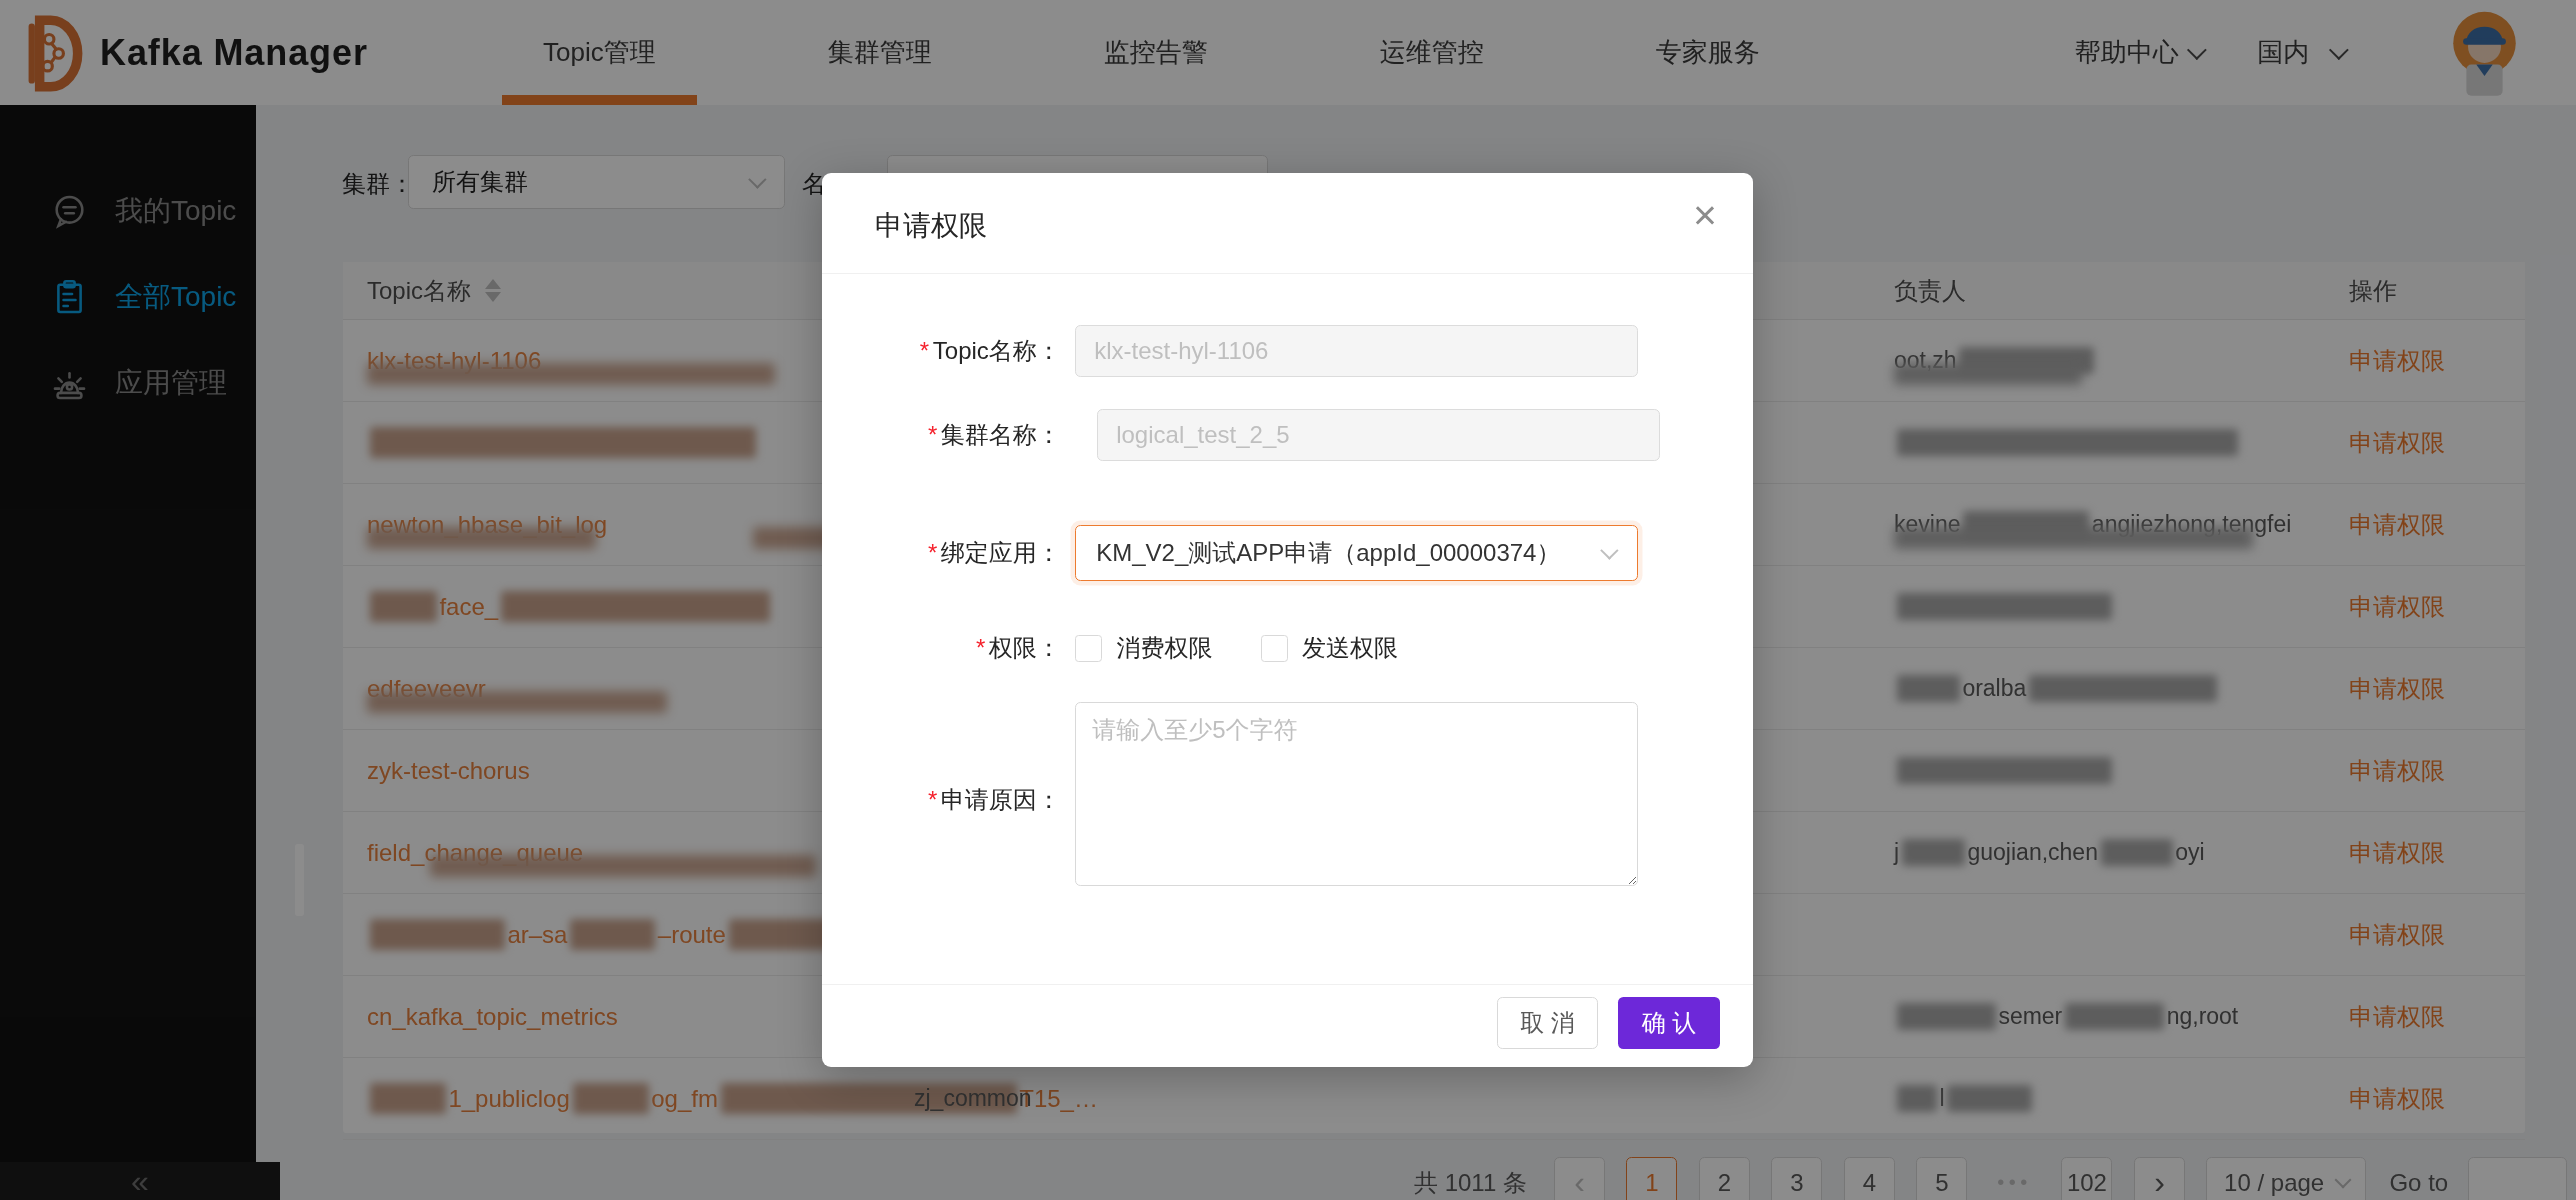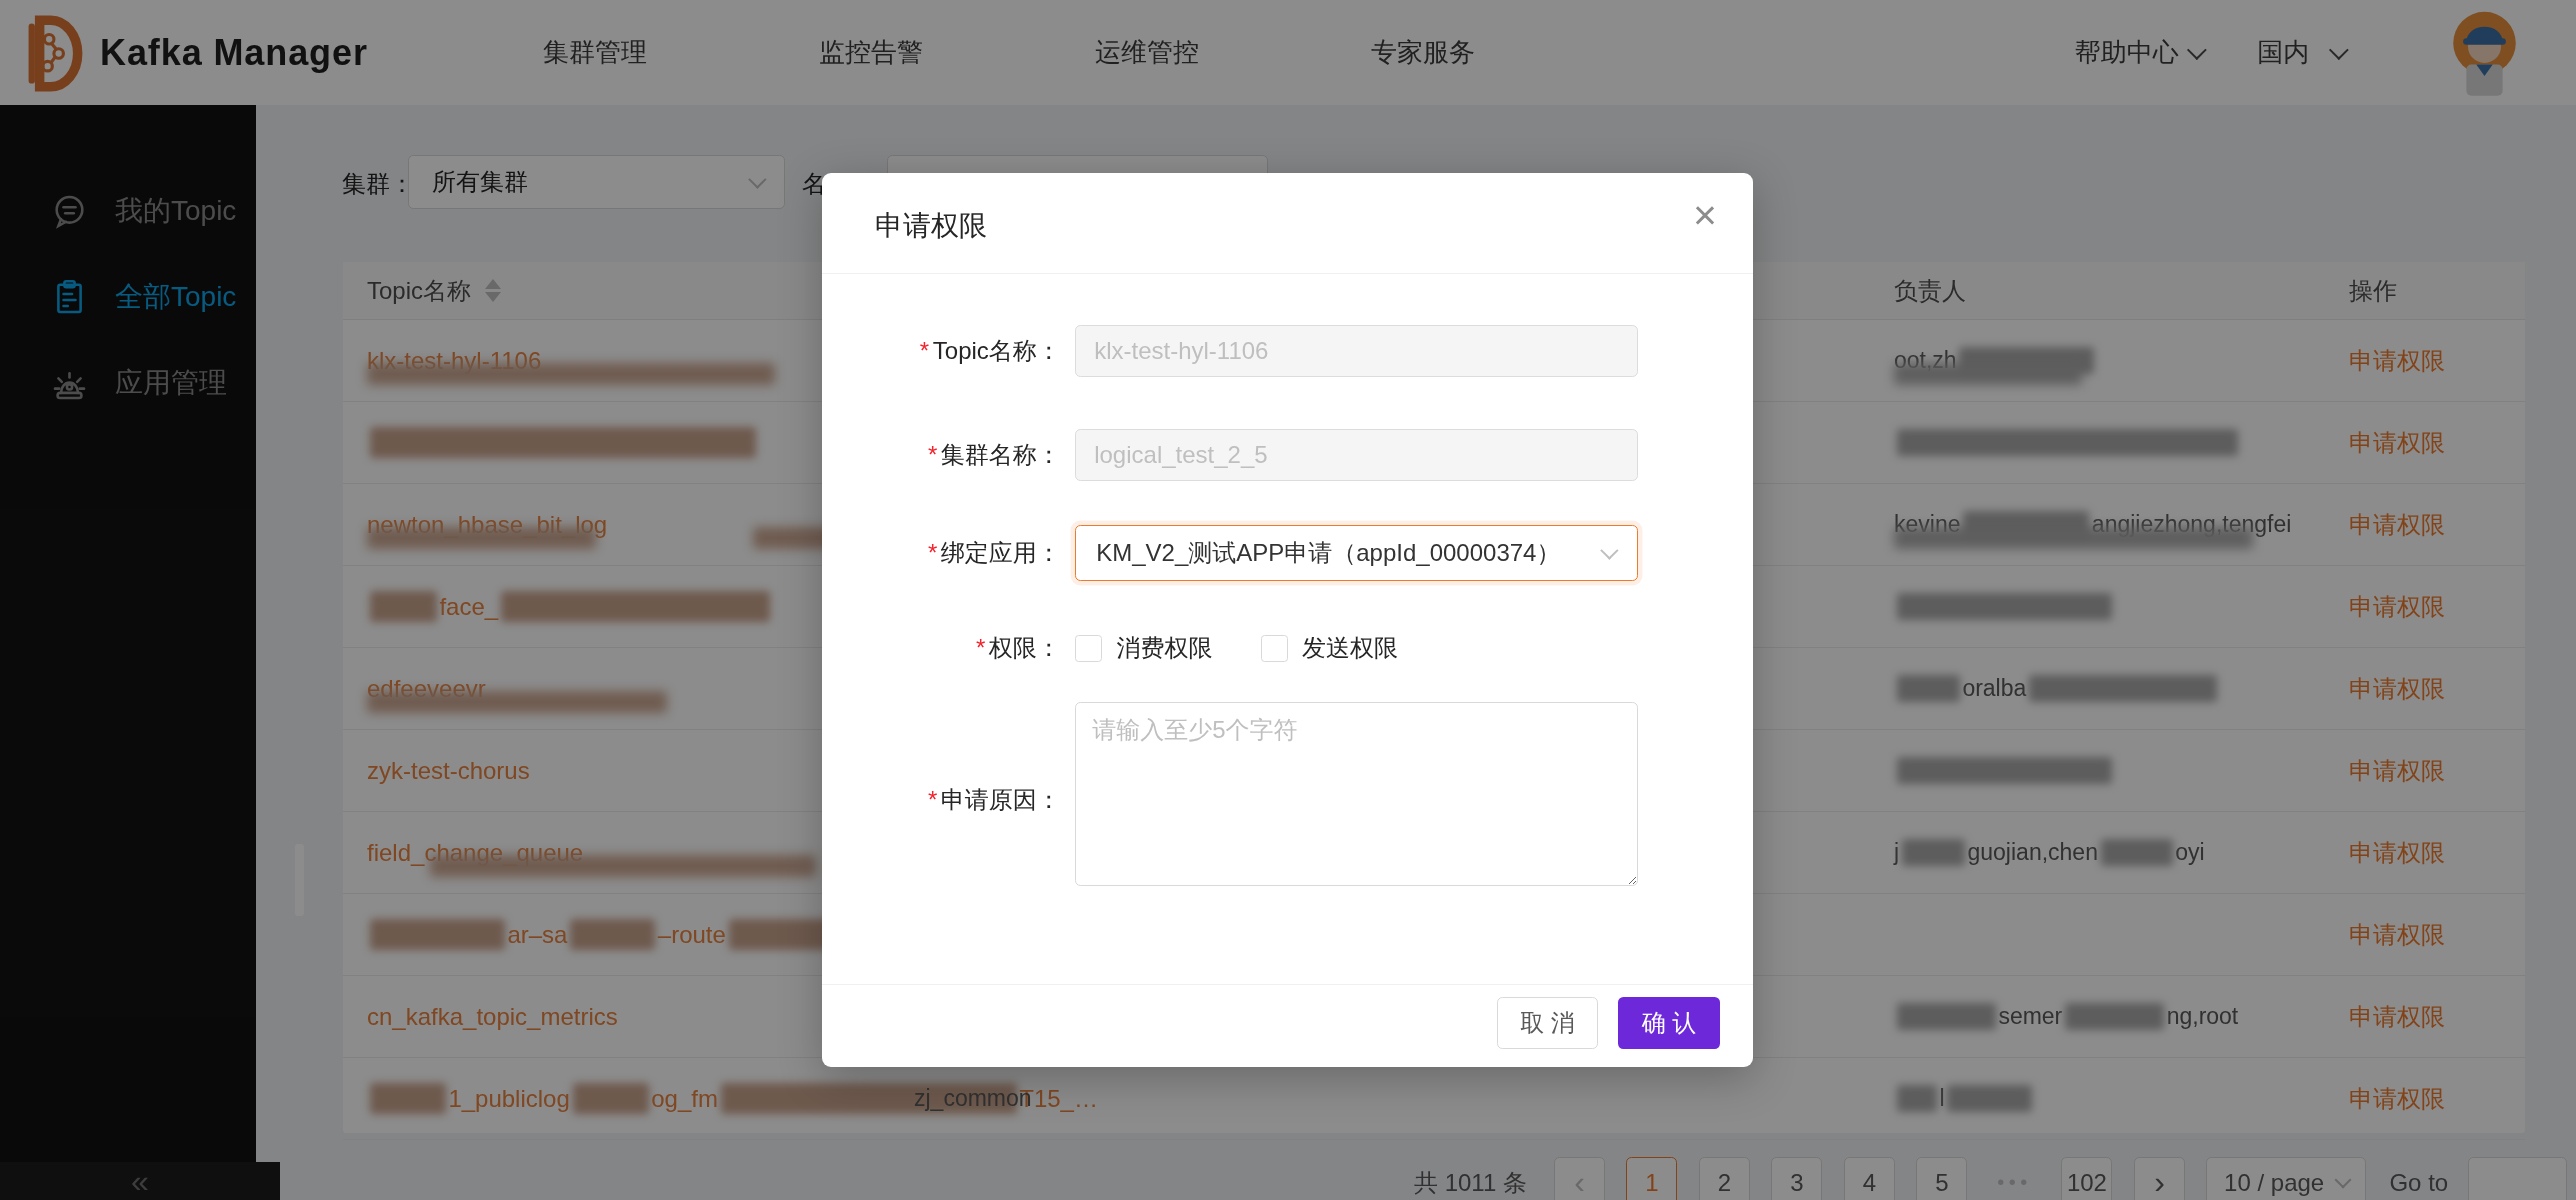--- a/index.html
+++ b/index.html
@@ -81,21 +81,21 @@
   
   .overlay{position:absolute;inset:0;background:rgba(0,0,0,0.45);z-index:40;}
   .modal{position:absolute;left:822px;top:173px;width:931px;height:894px;background:#fff;border-radius:9px;
     z-index:50;box-shadow:0 10.8px 43px rgba(0,0,0,.25);}
   .m-title{position:absolute;left:53px;top:34px;font-size:28px;color:#262626;font-weight:500;}
   .m-close{position:absolute;right:36px;top:21.5px;font-size:41px;color:#8c8c8c;line-height:1;cursor:pointer;
     font-weight:300;}
   .m-div-top{position:absolute;left:0;right:0;top:100px;border-top:0.9px solid #f0f0f0;}
   .m-div-bot{position:absolute;left:0;right:0;top:811px;border-top:0.9px solid #f0f0f0;}
   .form-row{position:absolute;left:0;display:flex;align-items:center;}
-  .fr-1{top:152px;} .fr-2{top:256px;} .fr-3{top:352px;} .fr-4{top:459px;} .fr-5{top:529px;align-items:center;}
+  .fr-1{top:152px;} .fr-2{top:236px;gap:22px;} .fr-3{top:352px;} .fr-4{top:459px;} .fr-5{top:529px;align-items:center;}
   .label{width:246px;text-align:right;font-size:24px;color:#262626;box-sizing:border-box;padding-right:7.2px;white-space:nowrap;}
   .fr-5 .label{padding-top:12.6px;}
   .req{color:#F5222D;margin-right:3.6px;}
   .ctrl{margin-left:7.2px;}
   .inp-dis{width:563px;height:52px;background:#f5f5f5;border:0.9px solid #dcdcdc;border-radius:5.4px;color:#bfbfbf;
     font-size:24px;padding:0 18px;box-sizing:border-box;font-family:inherit;}
   .sel{width:563px;height:56px;border:1.8px solid #ED7B2F;border-radius:5.4px;box-shadow:0 0 0 4.5px rgba(237,123,47,.12);
     display:flex;align-items:center;padding:0 20px;box-sizing:border-box;font-size:24px;color:#333;background:#fff;
     position:relative;cursor:pointer;}
   .sel .chev{position:absolute;right:21.5px;border-color:#bfbfbf;width:10.8px;height:10.8px;}
@@ -120,20 +120,21 @@
       <path d="M8 4 h7 a17 21 0 0 1 0 42 h-7 z" fill="none" stroke="#DB7436" stroke-width="6"></path>
       <circle cx="14" cy="16" r="3" fill="none" stroke="#DB7436" stroke-width="2"></circle>
       <circle cx="20" cy="25" r="3" fill="none" stroke="#DB7436" stroke-width="2"></circle>
       <circle cx="13" cy="33" r="3" fill="none" stroke="#DB7436" stroke-width="2"></circle>
       <line x1="15" y1="18" x2="19" y2="23" stroke="#DB7436" stroke-width="2"></line>
       <line x1="18" y1="27" x2="15" y2="31" stroke="#DB7436" stroke-width="2"></line>
     </svg>
   </div>
   <div class="app-title">Kafka Manager</div>
   <div class="nav">
+      <div class="nav-item active">Topic管理</div>
       <div class="nav-item">集群管理</div>
       <div class="nav-item">监控告警</div>
       <div class="nav-item">运维管控</div>
       <div class="nav-item">专家服务</div>
     </div>
   <div class="header-right">
     <div class="help">
       <span>帮助中心</span>
         <span class="chev"></span>
     </div>

